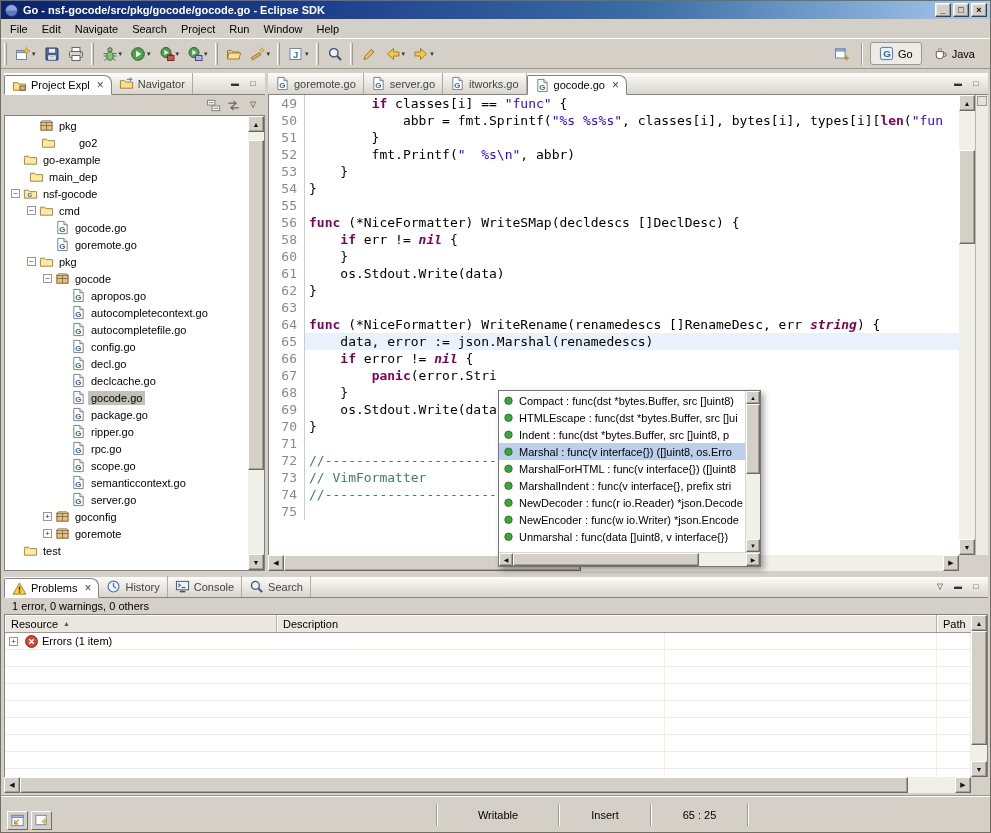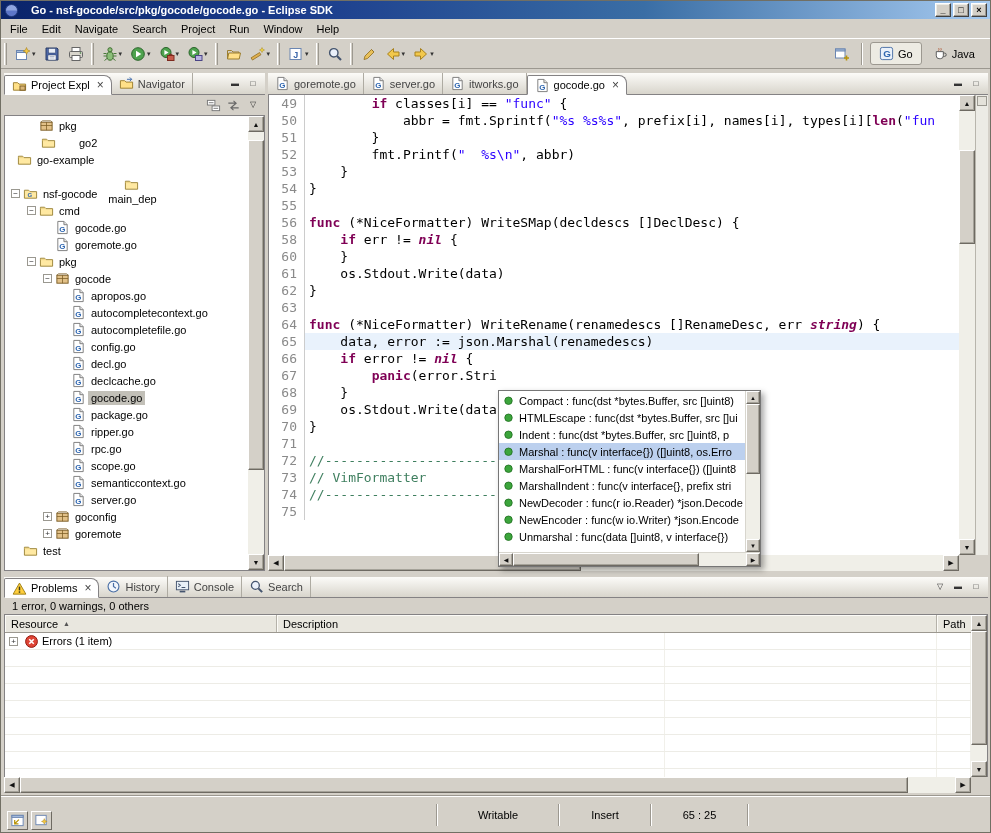--- a/index.html
+++ b/index.html
@@ -2,21 +2,21 @@
 <html><head>
 <meta charset="utf-8">
 <style>
   *{margin:0;padding:0;box-sizing:border-box}
   html,body{width:991px;height:833px;overflow:hidden}
   body{font-family:"Liberation Sans",sans-serif;font-size:11px;color:#000;background:#808080}
   button{font:inherit;background:none;border:none;padding:0;cursor:default;color:inherit}
   .window{position:relative;width:991px;height:833px;background:#D4D0C8;overflow:hidden;border:1px solid #716F64}
 
   
-  .titlebar{position:absolute;left:0;top:0;right:0;height:18px;display:flex;align-items:center;gap:12px;padding:0 3px;
+  .titlebar{position:absolute;left:0;top:0;right:0;height:18px;display:flex;align-items:center;gap:4px;padding:0 3px;
     background:linear-gradient(90deg,#0A246A 0%,#1B3C8C 30%,#3A6EA5 65%,#A6CAF0 100%)}
   .title-text{flex:1;color:#fff;font-weight:bold;font-size:11px;white-space:nowrap;overflow:hidden}
   .win-controls{display:flex;gap:2px}
   .win-btn{width:16px;height:14px;background:#D4D0C8;border:1px solid;border-color:#FFFFFF #404040 #404040 #FFFFFF;
     box-shadow:inset -1px -1px 0 #9C9890,inset 1px 1px 0 #ECEBE5;font-size:9px;line-height:11px;text-align:center;font-weight:bold}
 
   
   .menubar{position:absolute;left:0;top:18px;right:0;height:19px;display:flex;align-items:center;padding-left:2px;background:#D4D0C8}
   .menu-item{padding:2px 7px}
   .toolbar{position:absolute;left:0;top:37px;right:0;height:31px;display:flex;align-items:center;background:#D4D0C8;
@@ -404,31 +404,31 @@
           <div class="tree-row" style="padding-left: 6px; gap: 18px;">
             <span class="expander none"></span>
             <span class="icon small">
               <svg viewBox="0 0 16 16">
                 <path d="M1.5 4.5h4.5L7.5 6h7v7h-13z" fill="#FFE9A2" stroke="#9C8438"></path>
                 <path d="M1.5 6h6" stroke="#E8CE7E" stroke-width="0.8"></path>
               </svg>
             </span>
             <span class="tree-label">go2</span>
           </div>
-          <div class="tree-row" style="">
+          <div class="tree-row" style="padding-left: 6px;">
             <span class="expander none"></span>
             <span class="icon small">
               <svg viewBox="0 0 16 16">
                 <path d="M1.5 4.5h4.5L7.5 6h7v7h-13z" fill="#FFE9A2" stroke="#9C8438"></path>
                 <path d="M1.5 6h6" stroke="#E8CE7E" stroke-width="0.8"></path>
               </svg>
             </span>
             <span class="tree-label">go-example</span>
           </div>
-          <div class="tree-row" style="padding-left: 12px; flex-direction: column;">
+          <div class="tree-row" style="padding-left: 12px;">
             <span class="expander none"></span>
             <span class="icon small">
               <svg viewBox="0 0 16 16">
                 <path d="M1.5 4.5h4.5L7.5 6h7v7h-13z" fill="#FFE9A2" stroke="#9C8438"></path>
                 <path d="M1.5 6h6" stroke="#E8CE7E" stroke-width="0.8"></path>
               </svg>
             </span>
             <span class="tree-label">main_dep</span>
           </div>
           <div class="tree-row" style="padding-left: 6px;">
@@ -723,21 +723,21 @@
           </div>
         </div>
       <div class="view-actions">
           <button class="va-btn">▬</button>
           <button class="va-btn">□</button>
         </div>
     </div>
     <div class="editor-body">
       <div class="code-col">
           <div class="code-line"><span class="ln">49</span><span class="code-text"><span class="t-p">        </span><span class="t-k">if</span><span class="t-p"> classes[i] == </span><span class="t-s">"func"</span><span class="t-p"> {</span></span></div>
-          <div class="code-line"><span class="ln">50</span><span class="code-text"><span class="t-p">            abbr = fmt.Sprintf(</span><span class="t-s">"%s %s%s"</span><span class="t-p">, prefix[i], names[i], types[i][</span><span class="t-k">len</span><span class="t-p">(</span><span class="t-s">"fun</span></span></div>
+          <div class="code-line"><span class="ln">50</span><span class="code-text"><span class="t-p">            abbr = fmt.Sprintf(</span><span class="t-s">"%s %s%s"</span><span class="t-p">, classes[i], bytes[i], types[i][</span><span class="t-k">len</span><span class="t-p">(</span><span class="t-s">"fun</span></span></div>
           <div class="code-line"><span class="ln">51</span><span class="code-text"><span class="t-p">        }</span></span></div>
           <div class="code-line"><span class="ln">52</span><span class="code-text"><span class="t-p">        fmt.Printf(</span><span class="t-s">"  %s\n"</span><span class="t-p">, abbr)</span></span></div>
           <div class="code-line"><span class="ln">53</span><span class="code-text"><span class="t-p">    }</span></span></div>
           <div class="code-line"><span class="ln">54</span><span class="code-text"><span class="t-p">}</span></span></div>
           <div class="code-line"><span class="ln">55</span><span class="code-text"></span></div>
           <div class="code-line"><span class="ln">56</span><span class="code-text"><span class="t-k">func</span><span class="t-p"> (*NiceFormatter) WriteSMap(decldescs []DeclDesc) {</span></span></div>
           <div class="code-line"><span class="ln">58</span><span class="code-text"><span class="t-p">    </span><span class="t-k">if</span><span class="t-p"> err != </span><span class="t-kt">nil</span><span class="t-p"> {</span></span></div>
           <div class="code-line"><span class="ln">60</span><span class="code-text"><span class="t-p">    }</span></span></div>
           <div class="code-line"><span class="ln">61</span><span class="code-text"><span class="t-p">    os.Stdout.Write(data)</span></span></div>
           <div class="code-line"><span class="ln">62</span><span class="code-text"><span class="t-p">}</span></span></div>

